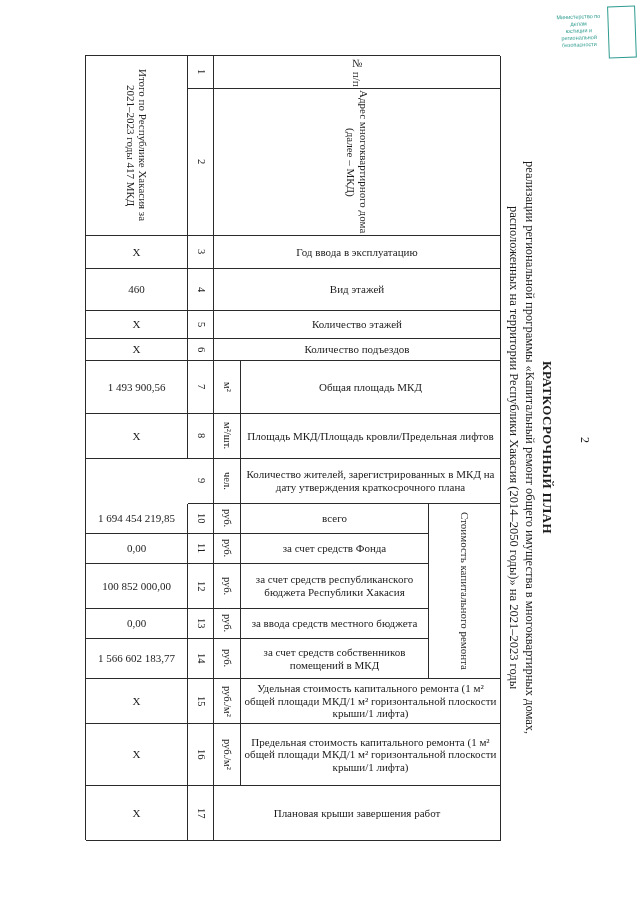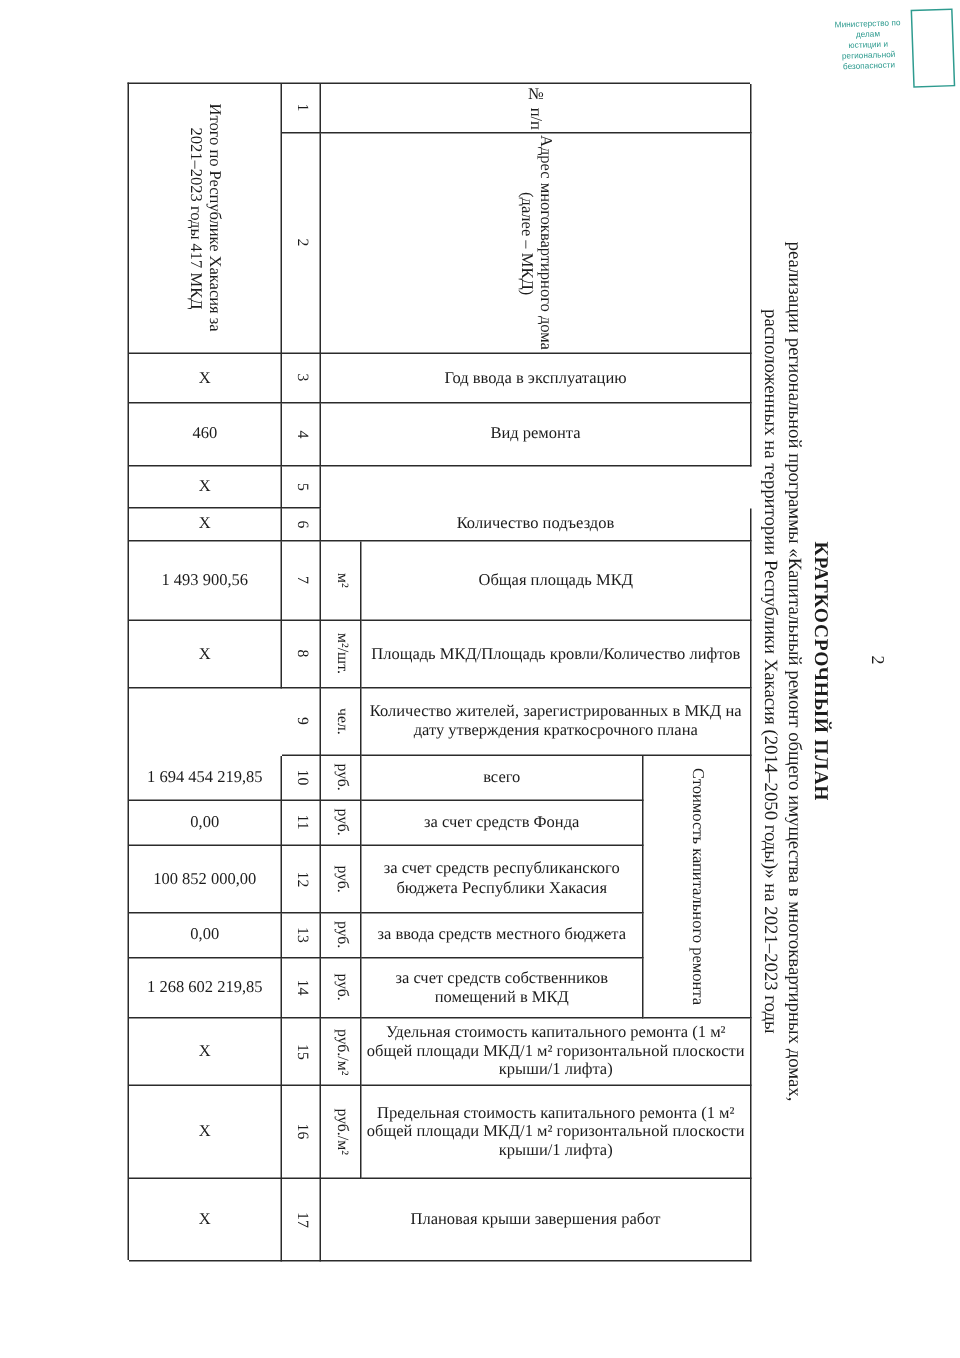--- a/index.html
+++ b/index.html
@@ -101,21 +101,21 @@
     <div class="tcell val" style="grid-area:3/1">Х</div>
     <div class="tcell val" style="grid-area:4/1">460</div>
     <div class="tcell val" style="grid-area:5/1">Х</div>
     <div class="tcell val" style="grid-area:6/1">Х</div>
     <div class="tcell val" style="grid-area:7/1">1 493 900,56</div>
     <div class="tcell val" style="grid-area:8/1">Х</div>
     <div class="tcell val" style="grid-area:10/1">1 694 454 219,85</div>
     <div class="tcell val" style="grid-area:11/1">0,00</div>
     <div class="tcell val" style="grid-area:12/1">100 852 000,00</div>
     <div class="tcell val" style="grid-area:13/1">0,00</div>
-    <div class="tcell val" style="grid-area:14/1">1 268 602 219,85</div>
+    <div class="tcell val" style="grid-area:14/1">1 566 602 183,77</div>
     <div class="tcell val" style="grid-area:15/1">Х</div>
     <div class="tcell val" style="grid-area:16/1">Х</div>
     <div class="tcell val" style="grid-area:17/1">Х</div>
 
     <div class="tcell" style="grid-area:1/2">
         <span class="vt num">1</span>
       </div>
     <div class="tcell" style="grid-area:2/2">
         <span class="vt num">2</span>
       </div>
@@ -196,24 +196,25 @@
         <span class="vt unit">руб./м²</span>
       </div>
 
     <div class="tcell" style="grid-area:1/3/2/6">
         <span class="vt hdr">№ п/п</span>
       </div>
     <div class="tcell" style="grid-area:2/3/3/6">
         <span class="vt hdr">Адрес многоквартирного дома (далее – МКД)</span>
       </div>
     <div class="tcell hdr" style="grid-area:3/3/4/6">Год ввода в эксплуатацию</div>
-    <div class="tcell hdr" style="grid-area:4/3/5/6">Вид ремонта</div>
+    <div class="tcell hdr" style="grid-area:4/3/5/6">Вид этажей</div>
+    <div class="tcell hdr" style="grid-area:5/3/6/6">Количество этажей</div>
     <div class="tcell hdr" style="grid-area:6/3/7/6">Количество подъездов</div>
     <div class="tcell hdr" style="grid-area:7/4/8/6">Общая площадь МКД</div>
-    <div class="tcell hdr" style="grid-area:8/4/9/6">Площадь МКД/Площадь кровли/Количество лифтов</div>
+    <div class="tcell hdr" style="grid-area:8/4/9/6">Площадь МКД/Площадь кровли/Предельная лифтов</div>
     <div class="tcell hdr" style="grid-area:9/4/10/6">Количество жителей, зарегистрированных в МКД на дату утверждения краткосрочного плана</div>
     <div class="tcell hdr" style="grid-area:10/4/11/5">всего</div>
     <div class="tcell hdr" style="grid-area:11/4/12/5">за счет средств Фонда</div>
     <div class="tcell hdr" style="grid-area:12/4/13/5">за счет средств республиканского бюджета Республики Хакасия</div>
     <div class="tcell hdr" style="grid-area:13/4/14/5">за ввода средств местного бюджета</div>
     <div class="tcell hdr" style="grid-area:14/4/15/5">за счет средств собственников помещений в МКД</div>
     <div class="tcell hdr" style="grid-area:15/4/16/6">Удельная стоимость капитального ремонта (1 м² общей площади МКД/1 м² горизонтальной плоскости крыши/1 лифта)</div>
     <div class="tcell hdr" style="grid-area:16/4/17/6">Предельная стоимость капитального ремонта (1 м² общей площади МКД/1 м² горизонтальной плоскости крыши/1 лифта)</div>
     <div class="tcell hdr" style="grid-area:17/3/18/6">Плановая крыши завершения работ</div>
 

